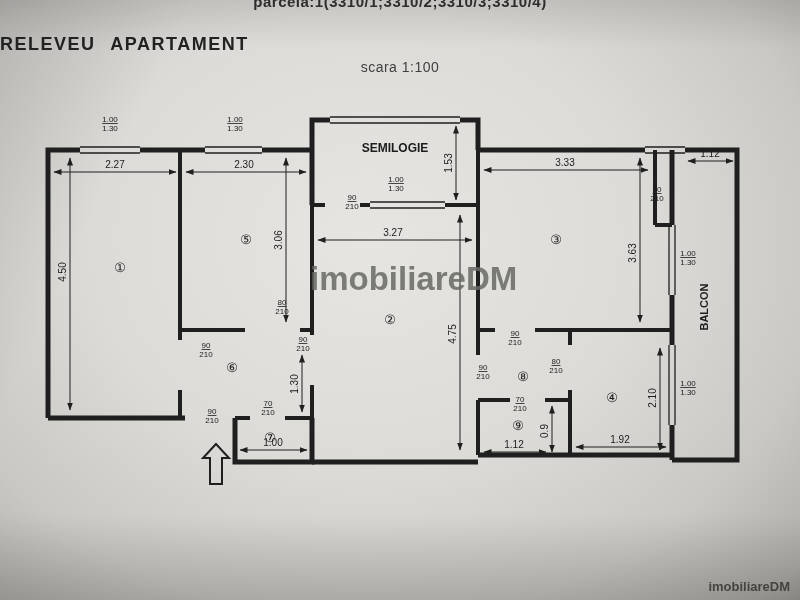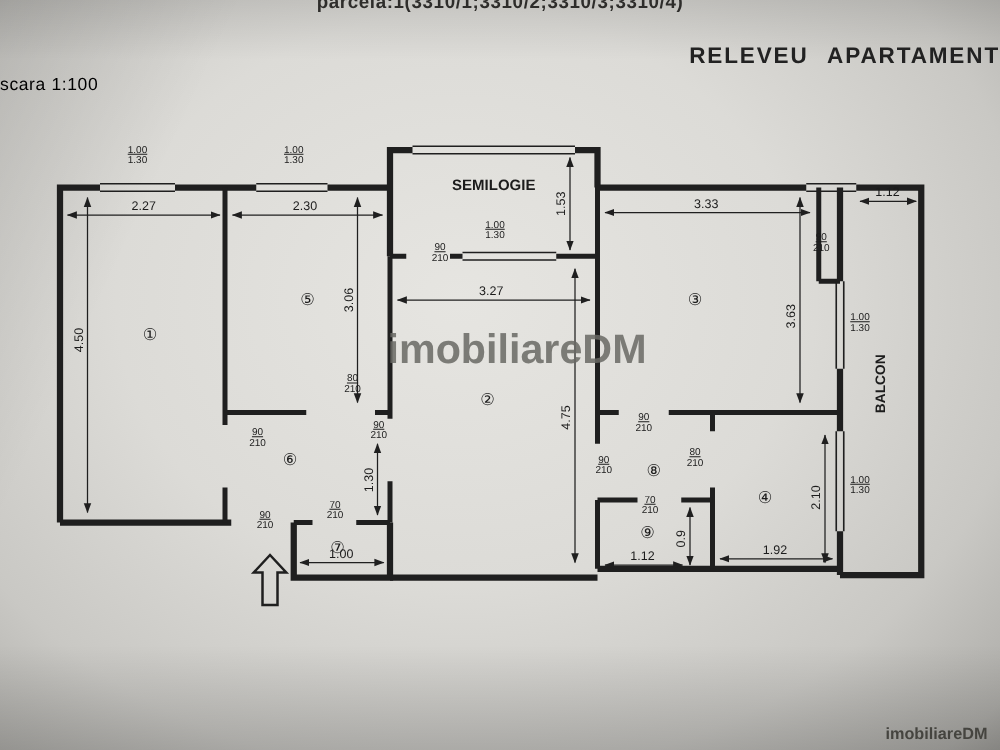--- a/index.html
+++ b/index.html
@@ -16,26 +16,26 @@
     position:absolute;inset:0;pointer-events:none;
     background:
       linear-gradient(180deg, rgba(0,0,0,0.10) 0%, rgba(0,0,0,0) 8%, rgba(0,0,0,0) 86%, rgba(0,0,0,0.16) 100%),
       linear-gradient(115deg, rgba(0,0,0,0.10) 0%, rgba(0,0,0,0) 18%);
   }
   .parcela{
     position:absolute;top:-7px;left:0;width:100%;text-align:center;
     font-size:15px;font-weight:600;color:#2e2d2b;letter-spacing:0.5px;
   }
   .title{
-    position:absolute;top:34px;left:0;width:100%;text-align:right;
+    position:absolute;top:34px;left:0;width:100%;text-align:left;
     font-size:18px;font-weight:bold;color:#222;letter-spacing:1.5px;word-spacing:9px;
   }
   .scale{
-    position:absolute;top:59px;left:0;width:100%;text-align:left;
-    font-size:14px;color:#000000;letter-spacing:0.5px;
+    position:absolute;top:59px;left:0;width:100%;text-align:center;
+    font-size:14px;color:#404040;letter-spacing:0.5px;
   }
   .watermark{
     position:absolute;top:260px;left:310px;
     font-size:33px;font-weight:bold;color:rgba(105,104,100,0.85);
   }
   .credit{
     position:absolute;right:10px;bottom:6px;
     font-size:13px;font-weight:bold;color:#45443f;
   }
   svg{position:absolute;inset:0;}

